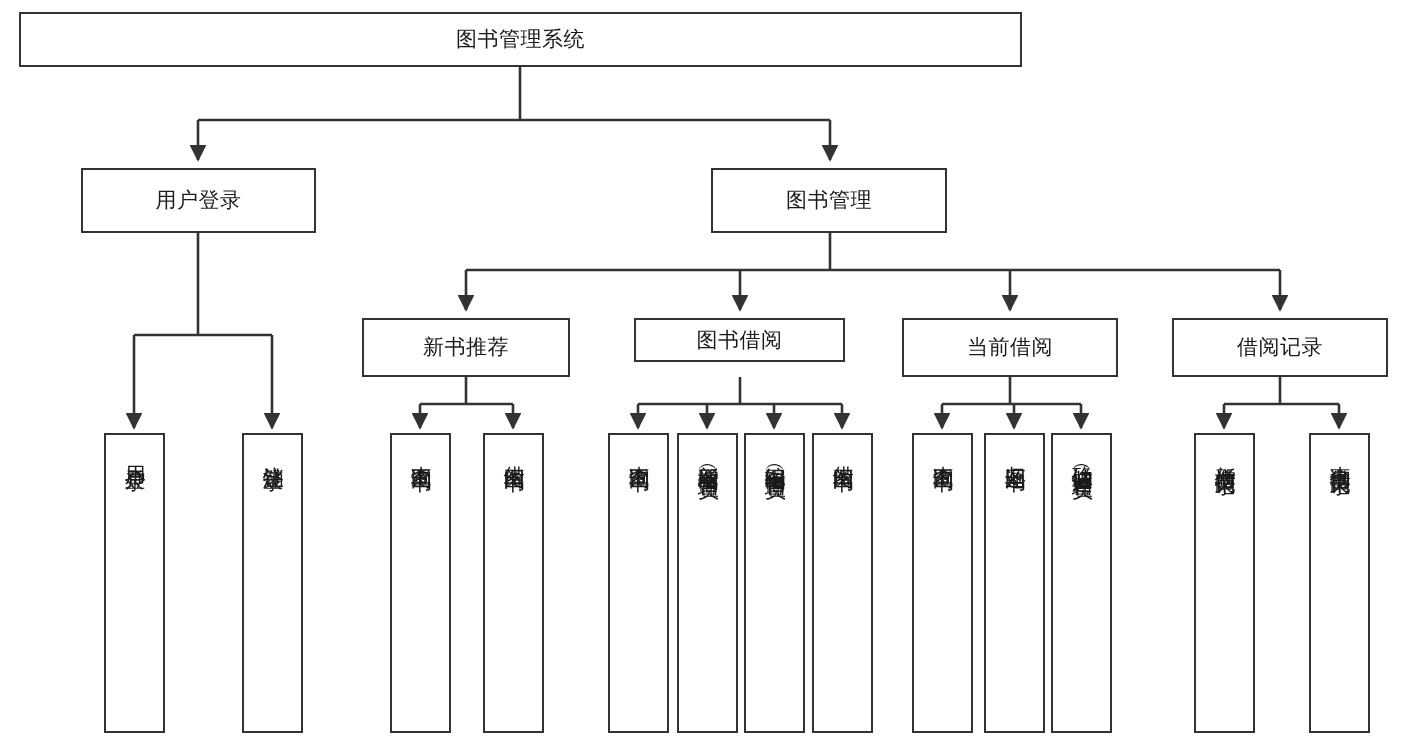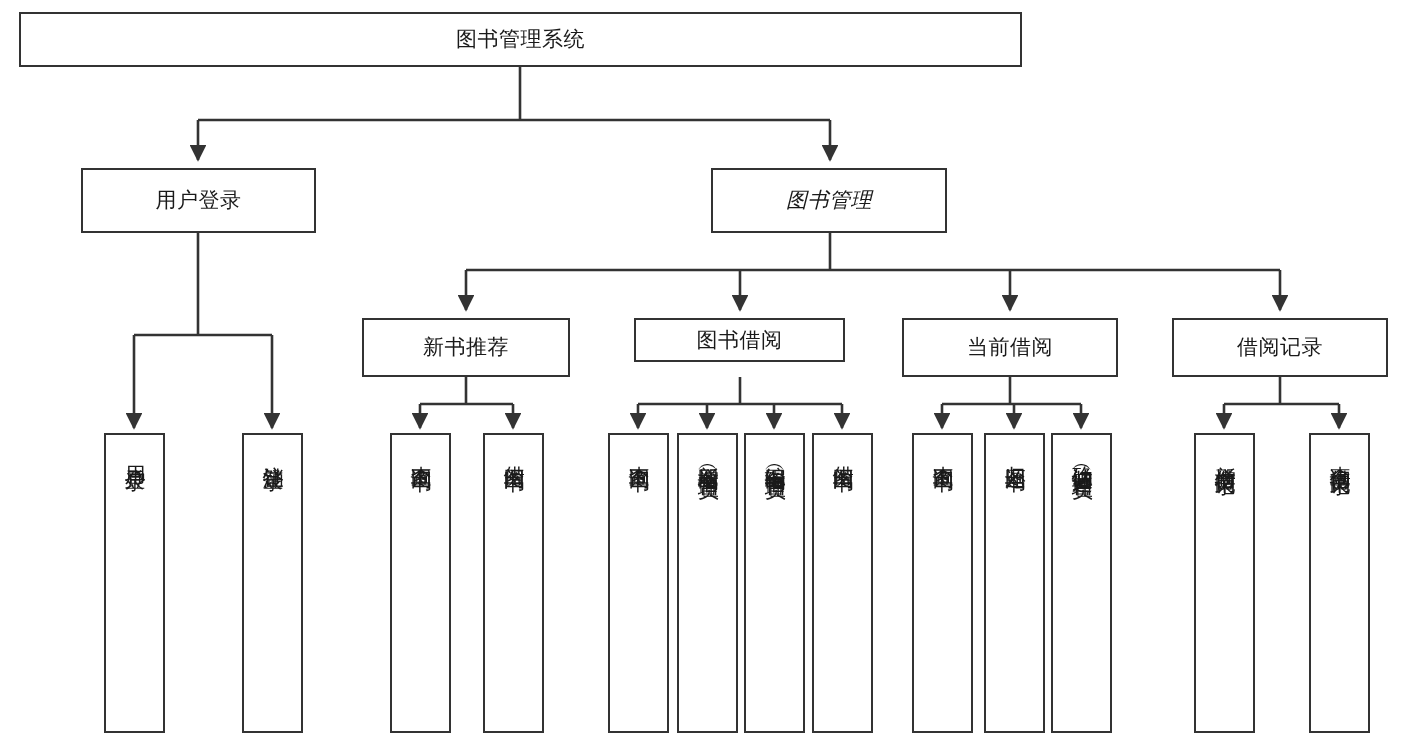--- a/index.html
+++ b/index.html
@@ -121,21 +121,21 @@
     </g>
   </svg>
 
   <div class="node horizontal" style="left:19px; top:12px; width:1003px; height:55px;">
     <span class="label">图书管理系统</span>
   </div>
 
   <div class="node horizontal" style="left:81px; top:168px; width:235px; height:65px;">
     <span class="label">用户登录</span>
   </div>
-  <div class="node horizontal" style="left:711px; top:168px; width:236px; height:65px;font-style:italic;">
+  <div class="node horizontal" style="left:711px; top:168px; width:236px; height:65px;">
     <span class="label">图书管理</span>
   </div>
 
   <div class="node horizontal" style="left:362px; top:318px; width:208px; height:59px;">
     <span class="label">新书推荐</span>
   </div>
   <div class="node horizontal" style="left:634px; top:318px; width:211px; height:44px;">
     <span class="label">图书借阅</span>
   </div>
   <div class="node horizontal" style="left:902px; top:318px; width:216px; height:59px;">

